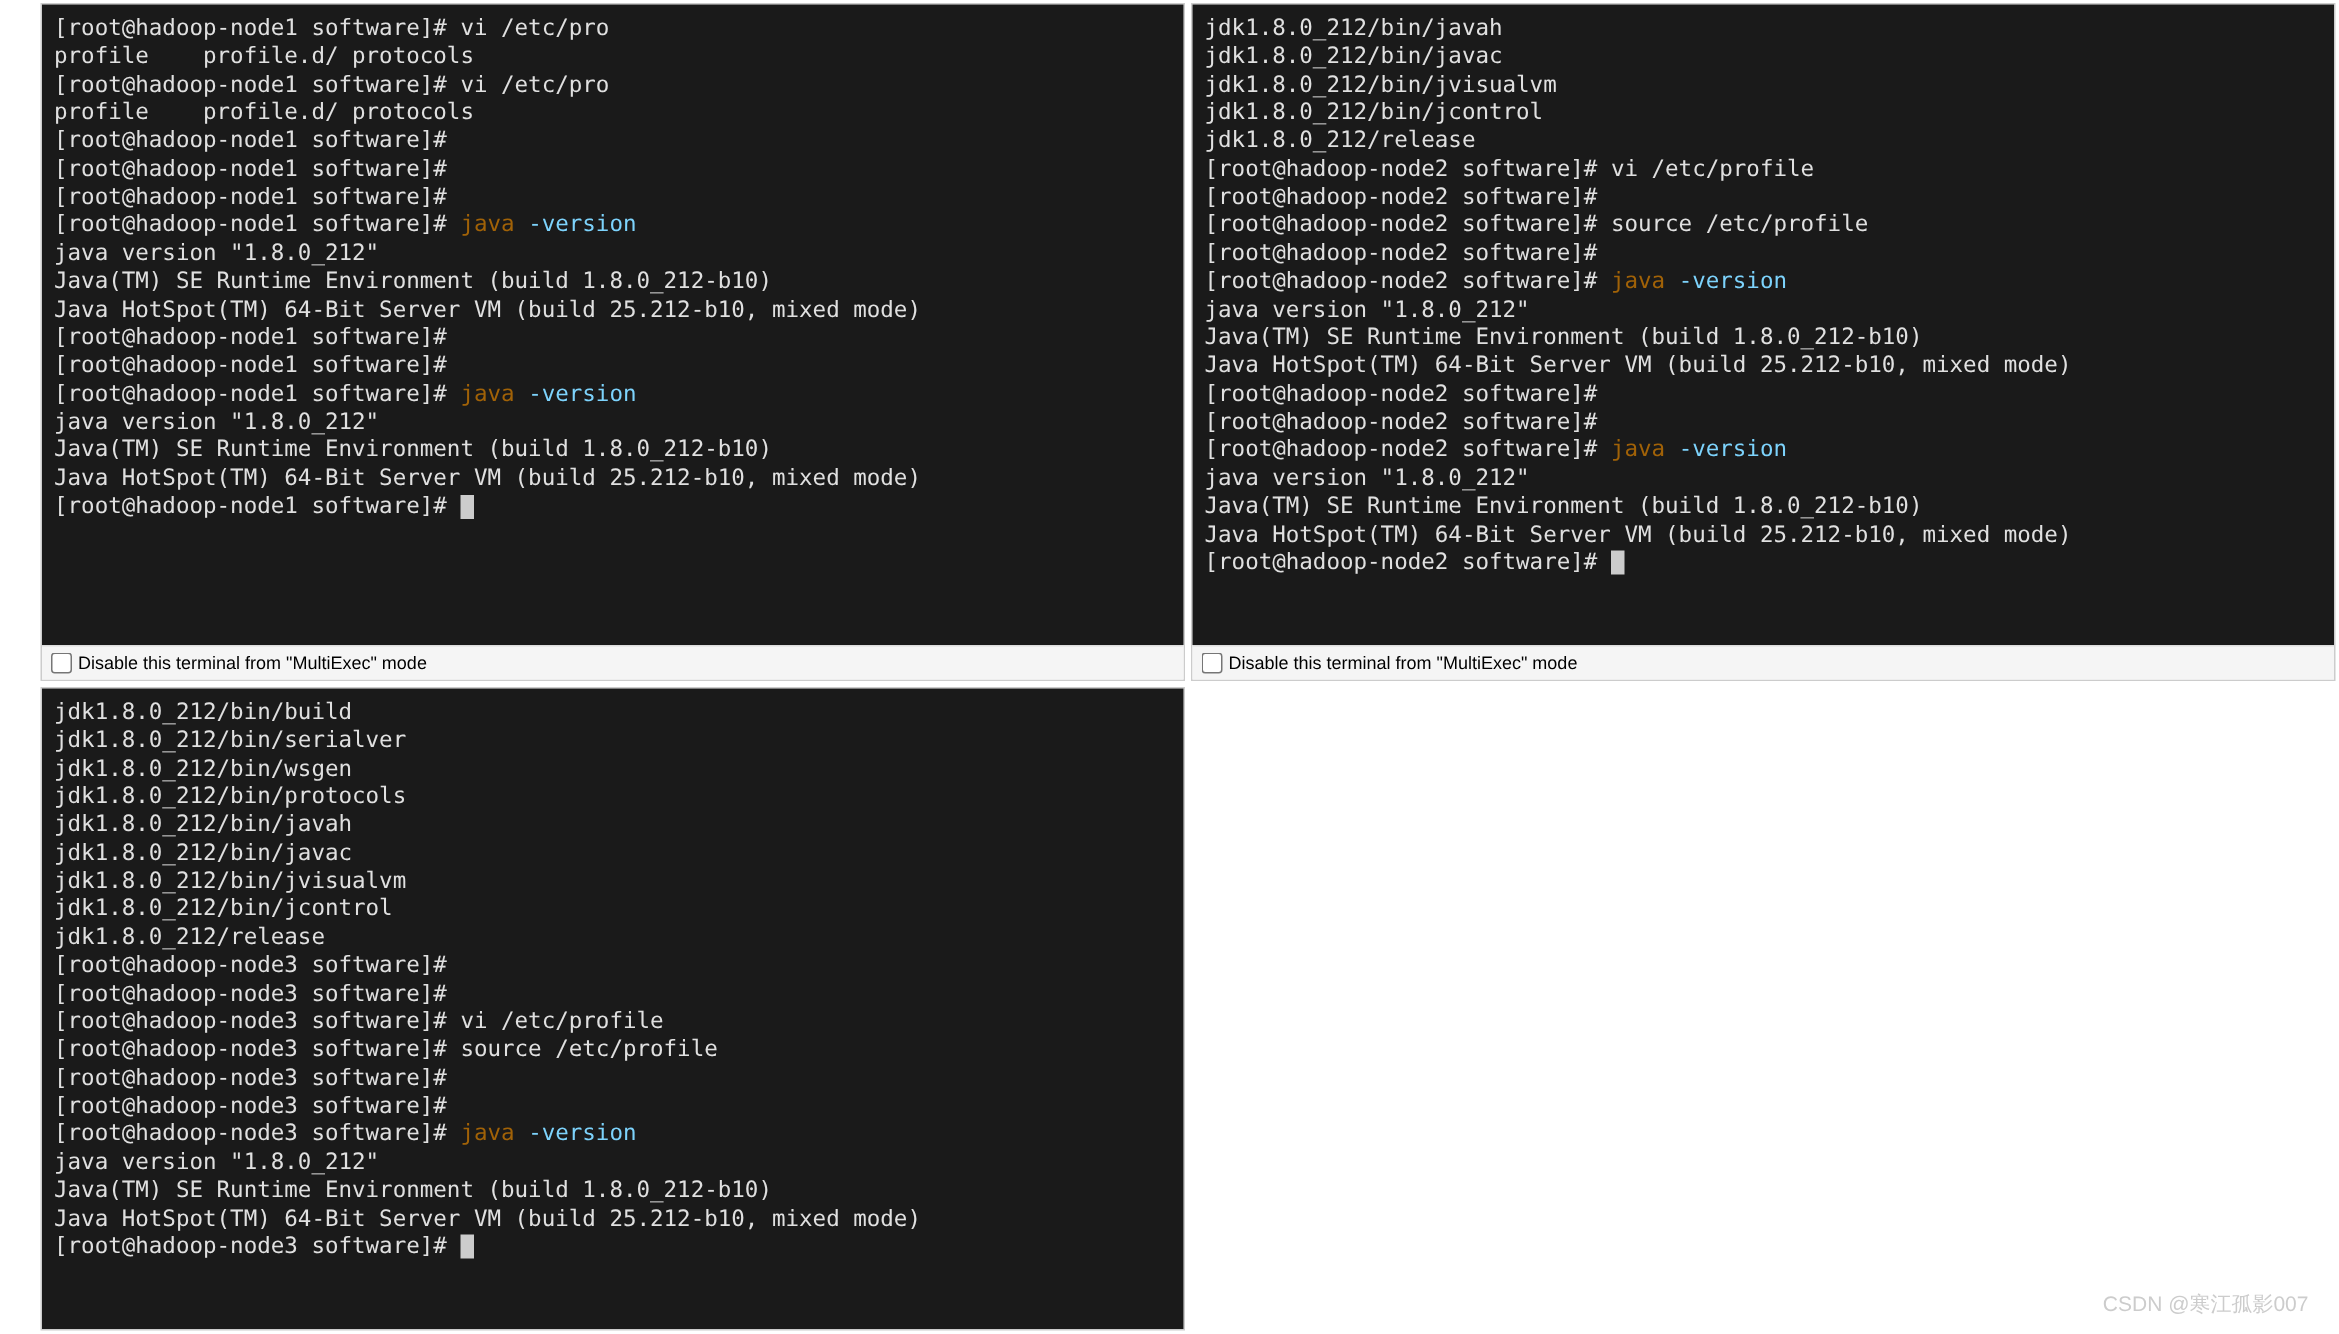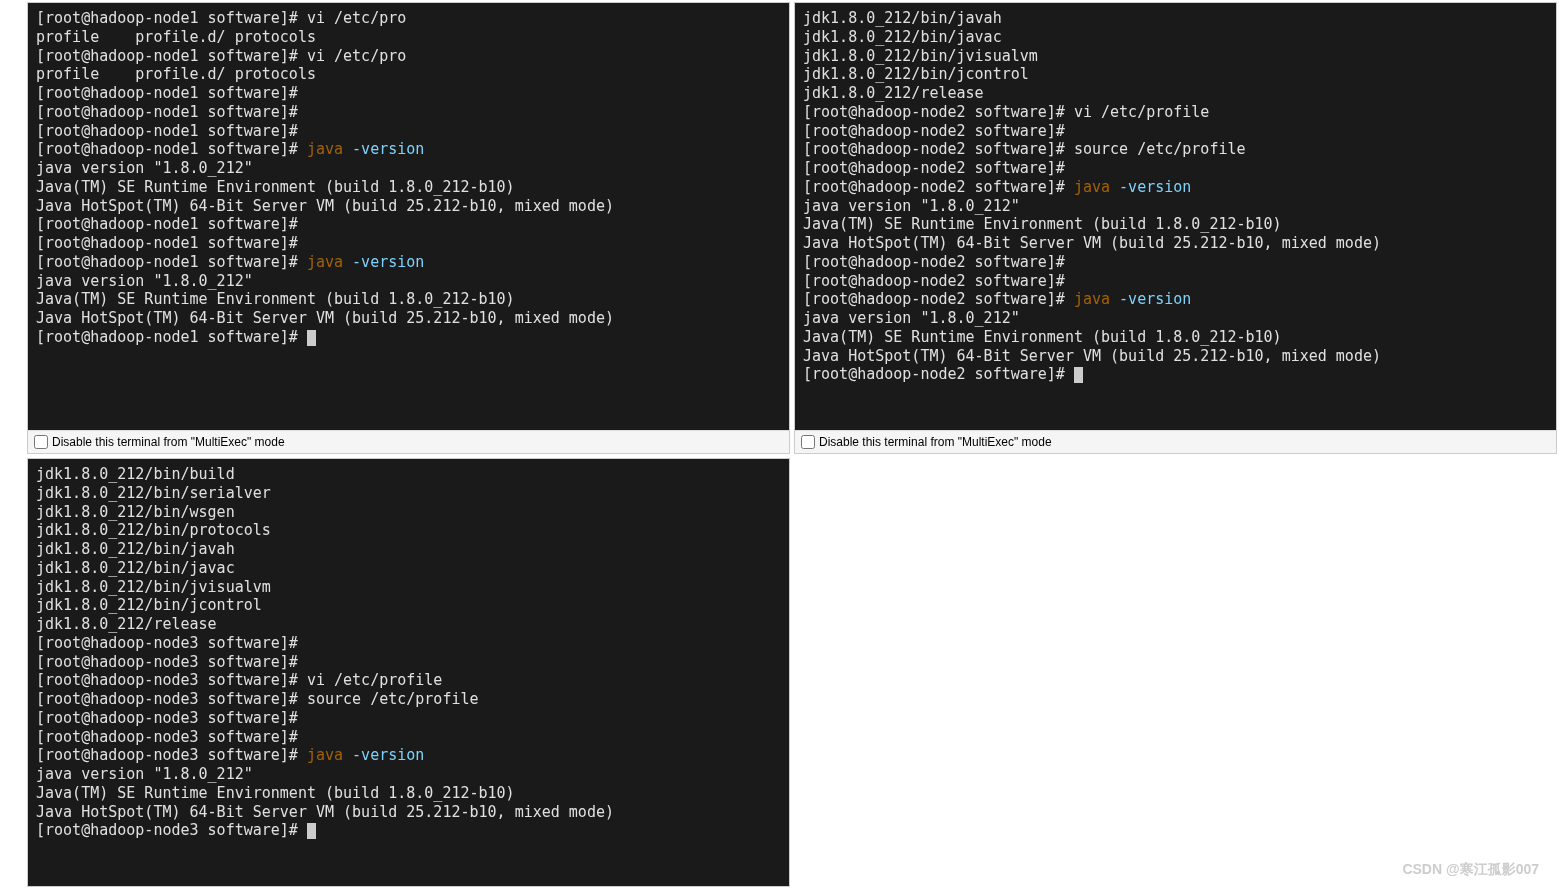--- a/index.html
+++ b/index.html
@@ -67,21 +67,20 @@
     .pane3 .terminal { height: 376px; }
     .pane4 { border: none; background: #fff; }
     .watermark {
       position: absolute;
       bottom: 10px;
       right: 20px;
       font-size: 14px;
       color: #c0c0c0;
       opacity: 0.8;
       font-family: Arial, sans-serif;
-      font-weight: bold;
     }
   </style>
 </head>
 <body>
 
 <div class="grid">
   <div class="pane pane1">
     <div class="terminal">
         <div class="line"><span>[root@hadoop-node1 software]# vi /etc/pro</span></div>
         <div class="line"><span>profile    profile.d/ protocols</span></div>

